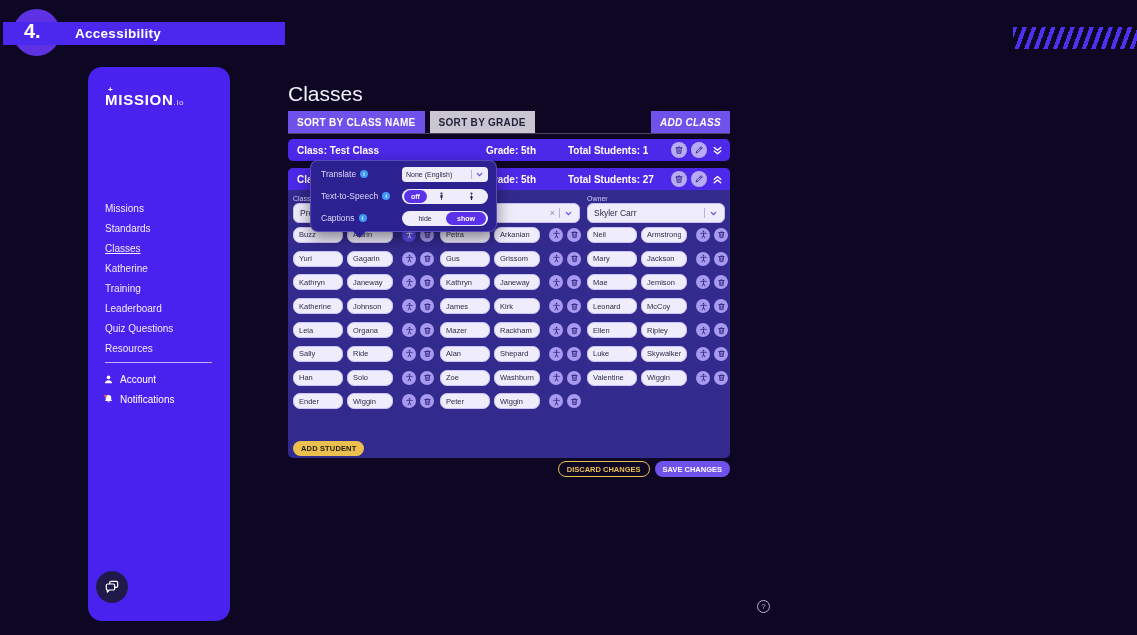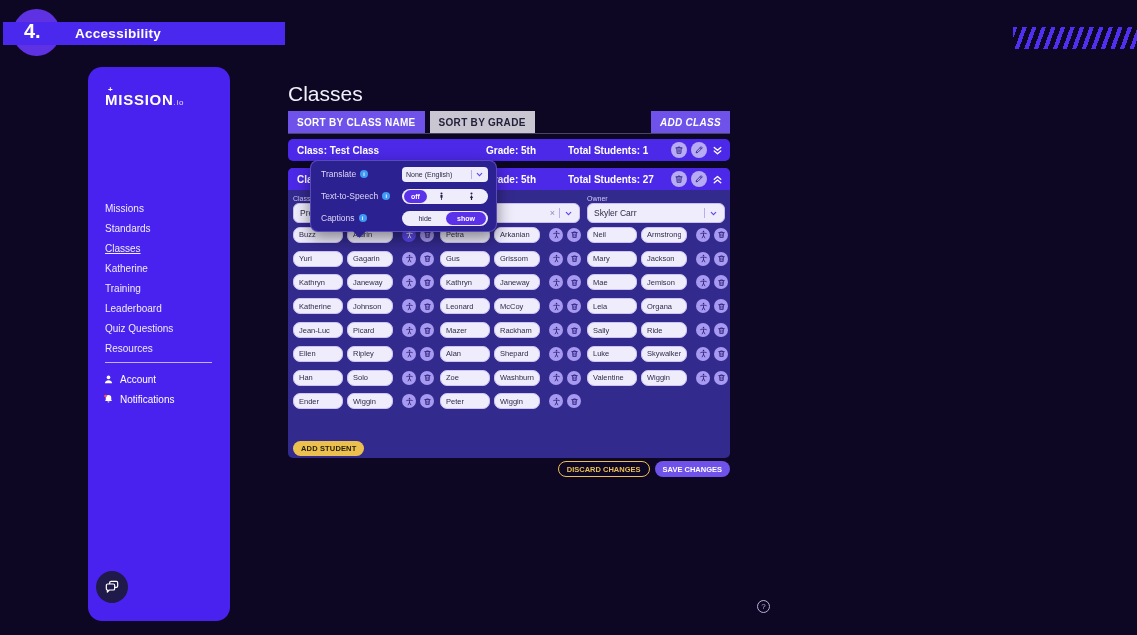--- a/index.html
+++ b/index.html
@@ -511,20 +511,41 @@
     <button class="icircle trash">
       <svg viewBox="0 0 24 24" fill="none" stroke="currentColor" stroke-width="2" stroke-linecap="round">
               <path d="M4.5 7h15"></path>
               <path d="M9.5 7V5h5v2"></path>
               <path d="M6.5 7l1 13h9l1-13"></path>
               <path d="M10 11v6M14 11v6"></path>
             </svg>
     </button>
   </div>
         <div class="cell">
+    <input class="s-input first" value="James" style="">
+    <input class="s-input last" value="Kirk" style="">
+    <button class="icircle person">
+      <svg viewBox="0 0 24 24" fill="none" stroke="currentColor" stroke-width="2.2" stroke-linecap="round">
+              <circle cx="12" cy="4.2" r="2" fill="currentColor" stroke="none"></circle>
+              <path d="M4.5 9.5c5-1.8 10-1.8 15 0"></path>
+              <path d="M12 8.8v5.7"></path>
+              <path d="M12 14.5L8.5 21"></path>
+              <path d="M12 14.5l3.5 6.5"></path>
+            </svg>
+    </button>
+    <button class="icircle trash">
+      <svg viewBox="0 0 24 24" fill="none" stroke="currentColor" stroke-width="2" stroke-linecap="round">
+              <path d="M4.5 7h15"></path>
+              <path d="M9.5 7V5h5v2"></path>
+              <path d="M6.5 7l1 13h9l1-13"></path>
+              <path d="M10 11v6M14 11v6"></path>
+            </svg>
+    </button>
+  </div>
+        <div class="cell">
     <input class="s-input first" value="Leonard" style="">
     <input class="s-input last" value="McCoy" style="">
     <button class="icircle person">
       <svg viewBox="0 0 24 24" fill="none" stroke="currentColor" stroke-width="2.2" stroke-linecap="round">
               <circle cx="12" cy="4.2" r="2" fill="currentColor" stroke="none"></circle>
               <path d="M4.5 9.5c5-1.8 10-1.8 15 0"></path>
               <path d="M12 8.8v5.7"></path>
               <path d="M12 14.5L8.5 21"></path>
               <path d="M12 14.5l3.5 6.5"></path>
             </svg>
@@ -553,41 +574,20 @@
     <button class="icircle trash">
       <svg viewBox="0 0 24 24" fill="none" stroke="currentColor" stroke-width="2" stroke-linecap="round">
               <path d="M4.5 7h15"></path>
               <path d="M9.5 7V5h5v2"></path>
               <path d="M6.5 7l1 13h9l1-13"></path>
               <path d="M10 11v6M14 11v6"></path>
             </svg>
     </button>
   </div>
         <div class="cell">
-    <input class="s-input first" value="Jean-Luc" style="">
-    <input class="s-input last" value="Picard" style="">
-    <button class="icircle person">
-      <svg viewBox="0 0 24 24" fill="none" stroke="currentColor" stroke-width="2.2" stroke-linecap="round">
-              <circle cx="12" cy="4.2" r="2" fill="currentColor" stroke="none"></circle>
-              <path d="M4.5 9.5c5-1.8 10-1.8 15 0"></path>
-              <path d="M12 8.8v5.7"></path>
-              <path d="M12 14.5L8.5 21"></path>
-              <path d="M12 14.5l3.5 6.5"></path>
-            </svg>
-    </button>
-    <button class="icircle trash">
-      <svg viewBox="0 0 24 24" fill="none" stroke="currentColor" stroke-width="2" stroke-linecap="round">
-              <path d="M4.5 7h15"></path>
-              <path d="M9.5 7V5h5v2"></path>
-              <path d="M6.5 7l1 13h9l1-13"></path>
-              <path d="M10 11v6M14 11v6"></path>
-            </svg>
-    </button>
-  </div>
-        <div class="cell">
     <input class="s-input first" value="Mazer" style="">
     <input class="s-input last" value="Rackham" style="">
     <button class="icircle person">
       <svg viewBox="0 0 24 24" fill="none" stroke="currentColor" stroke-width="2.2" stroke-linecap="round">
               <circle cx="12" cy="4.2" r="2" fill="currentColor" stroke="none"></circle>
               <path d="M4.5 9.5c5-1.8 10-1.8 15 0"></path>
               <path d="M12 8.8v5.7"></path>
               <path d="M12 14.5L8.5 21"></path>
               <path d="M12 14.5l3.5 6.5"></path>
             </svg>
@@ -595,43 +595,43 @@
     <button class="icircle trash">
       <svg viewBox="0 0 24 24" fill="none" stroke="currentColor" stroke-width="2" stroke-linecap="round">
               <path d="M4.5 7h15"></path>
               <path d="M9.5 7V5h5v2"></path>
               <path d="M6.5 7l1 13h9l1-13"></path>
               <path d="M10 11v6M14 11v6"></path>
             </svg>
     </button>
   </div>
         <div class="cell">
+    <input class="s-input first" value="Ellen" style="">
+    <input class="s-input last" value="Ripley" style="">
+    <button class="icircle person">
+      <svg viewBox="0 0 24 24" fill="none" stroke="currentColor" stroke-width="2.2" stroke-linecap="round">
+              <circle cx="12" cy="4.2" r="2" fill="currentColor" stroke="none"></circle>
+              <path d="M4.5 9.5c5-1.8 10-1.8 15 0"></path>
+              <path d="M12 8.8v5.7"></path>
+              <path d="M12 14.5L8.5 21"></path>
+              <path d="M12 14.5l3.5 6.5"></path>
+            </svg>
+    </button>
+    <button class="icircle trash">
+      <svg viewBox="0 0 24 24" fill="none" stroke="currentColor" stroke-width="2" stroke-linecap="round">
+              <path d="M4.5 7h15"></path>
+              <path d="M9.5 7V5h5v2"></path>
+              <path d="M6.5 7l1 13h9l1-13"></path>
+              <path d="M10 11v6M14 11v6"></path>
+            </svg>
+    </button>
+  </div>
+        <div class="cell">
     <input class="s-input first" value="Sally" style="">
     <input class="s-input last" value="Ride" style="">
-    <button class="icircle person">
-      <svg viewBox="0 0 24 24" fill="none" stroke="currentColor" stroke-width="2.2" stroke-linecap="round">
-              <circle cx="12" cy="4.2" r="2" fill="currentColor" stroke="none"></circle>
-              <path d="M4.5 9.5c5-1.8 10-1.8 15 0"></path>
-              <path d="M12 8.8v5.7"></path>
-              <path d="M12 14.5L8.5 21"></path>
-              <path d="M12 14.5l3.5 6.5"></path>
-            </svg>
-    </button>
-    <button class="icircle trash">
-      <svg viewBox="0 0 24 24" fill="none" stroke="currentColor" stroke-width="2" stroke-linecap="round">
-              <path d="M4.5 7h15"></path>
-              <path d="M9.5 7V5h5v2"></path>
-              <path d="M6.5 7l1 13h9l1-13"></path>
-              <path d="M10 11v6M14 11v6"></path>
-            </svg>
-    </button>
-  </div>
-        <div class="cell">
-    <input class="s-input first" value="Ellen" style="">
-    <input class="s-input last" value="Ripley" style="">
     <button class="icircle person">
       <svg viewBox="0 0 24 24" fill="none" stroke="currentColor" stroke-width="2.2" stroke-linecap="round">
               <circle cx="12" cy="4.2" r="2" fill="currentColor" stroke="none"></circle>
               <path d="M4.5 9.5c5-1.8 10-1.8 15 0"></path>
               <path d="M12 8.8v5.7"></path>
               <path d="M12 14.5L8.5 21"></path>
               <path d="M12 14.5l3.5 6.5"></path>
             </svg>
     </button>
     <button class="icircle trash">

